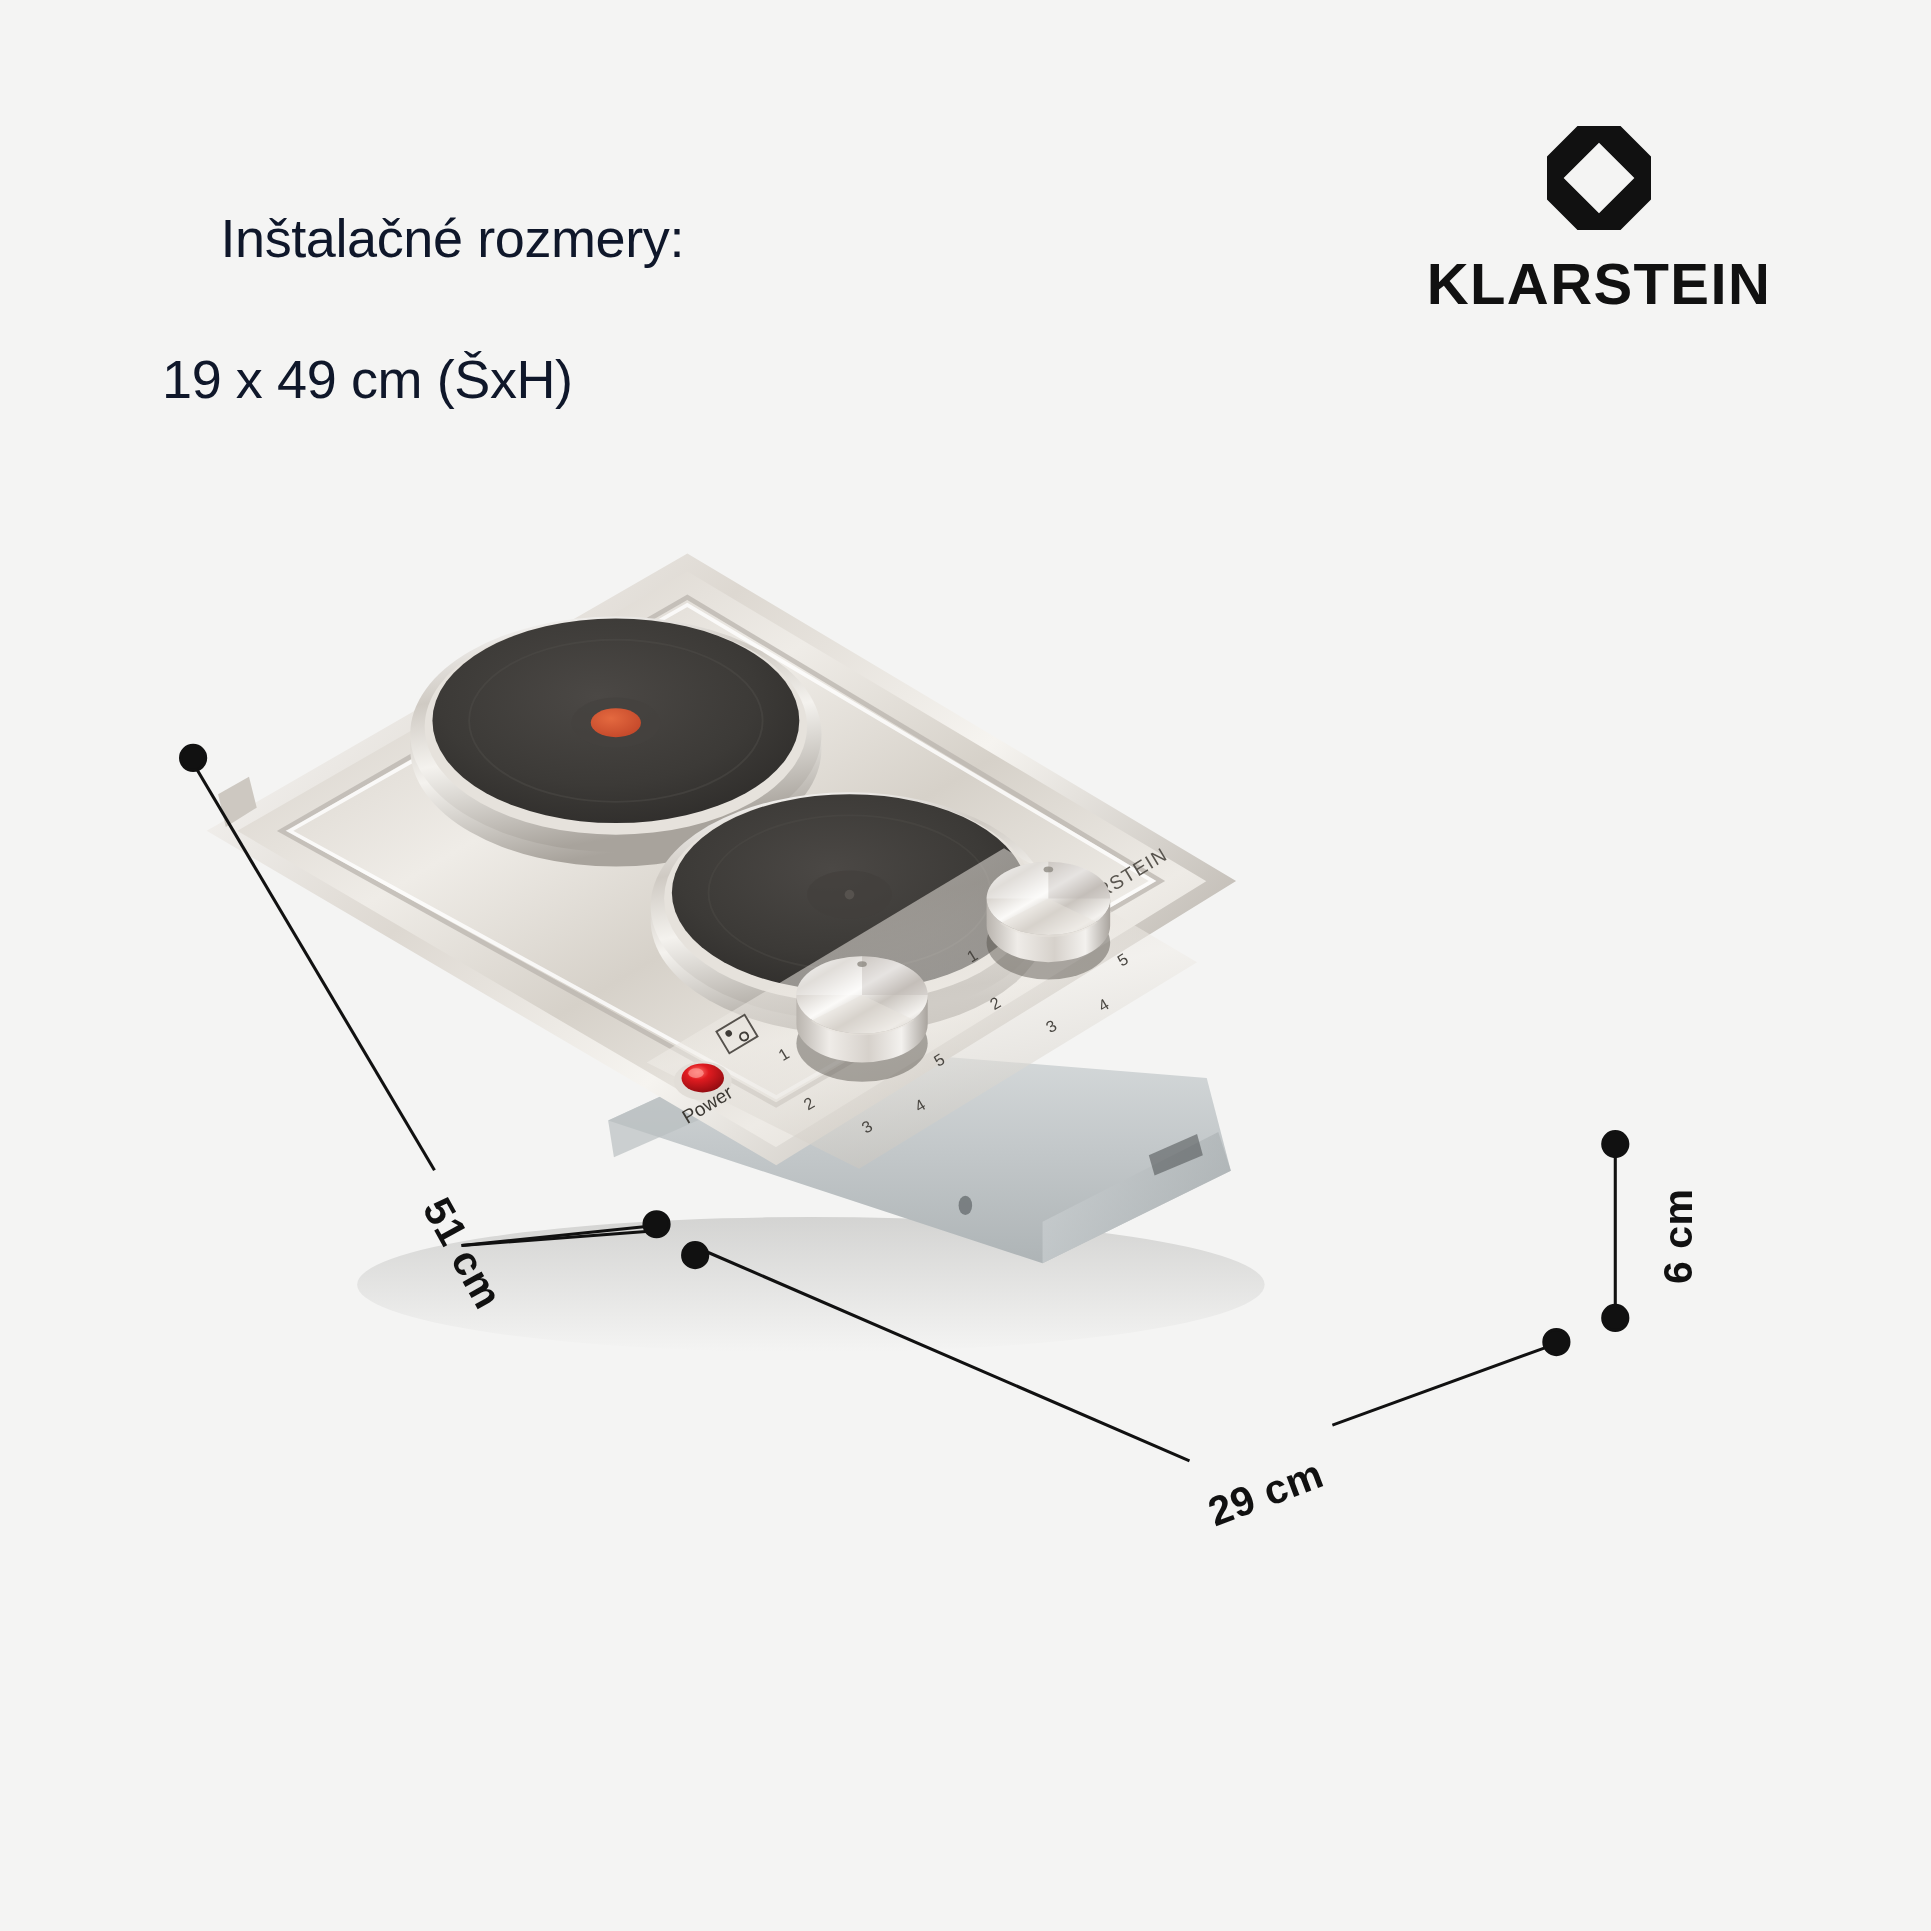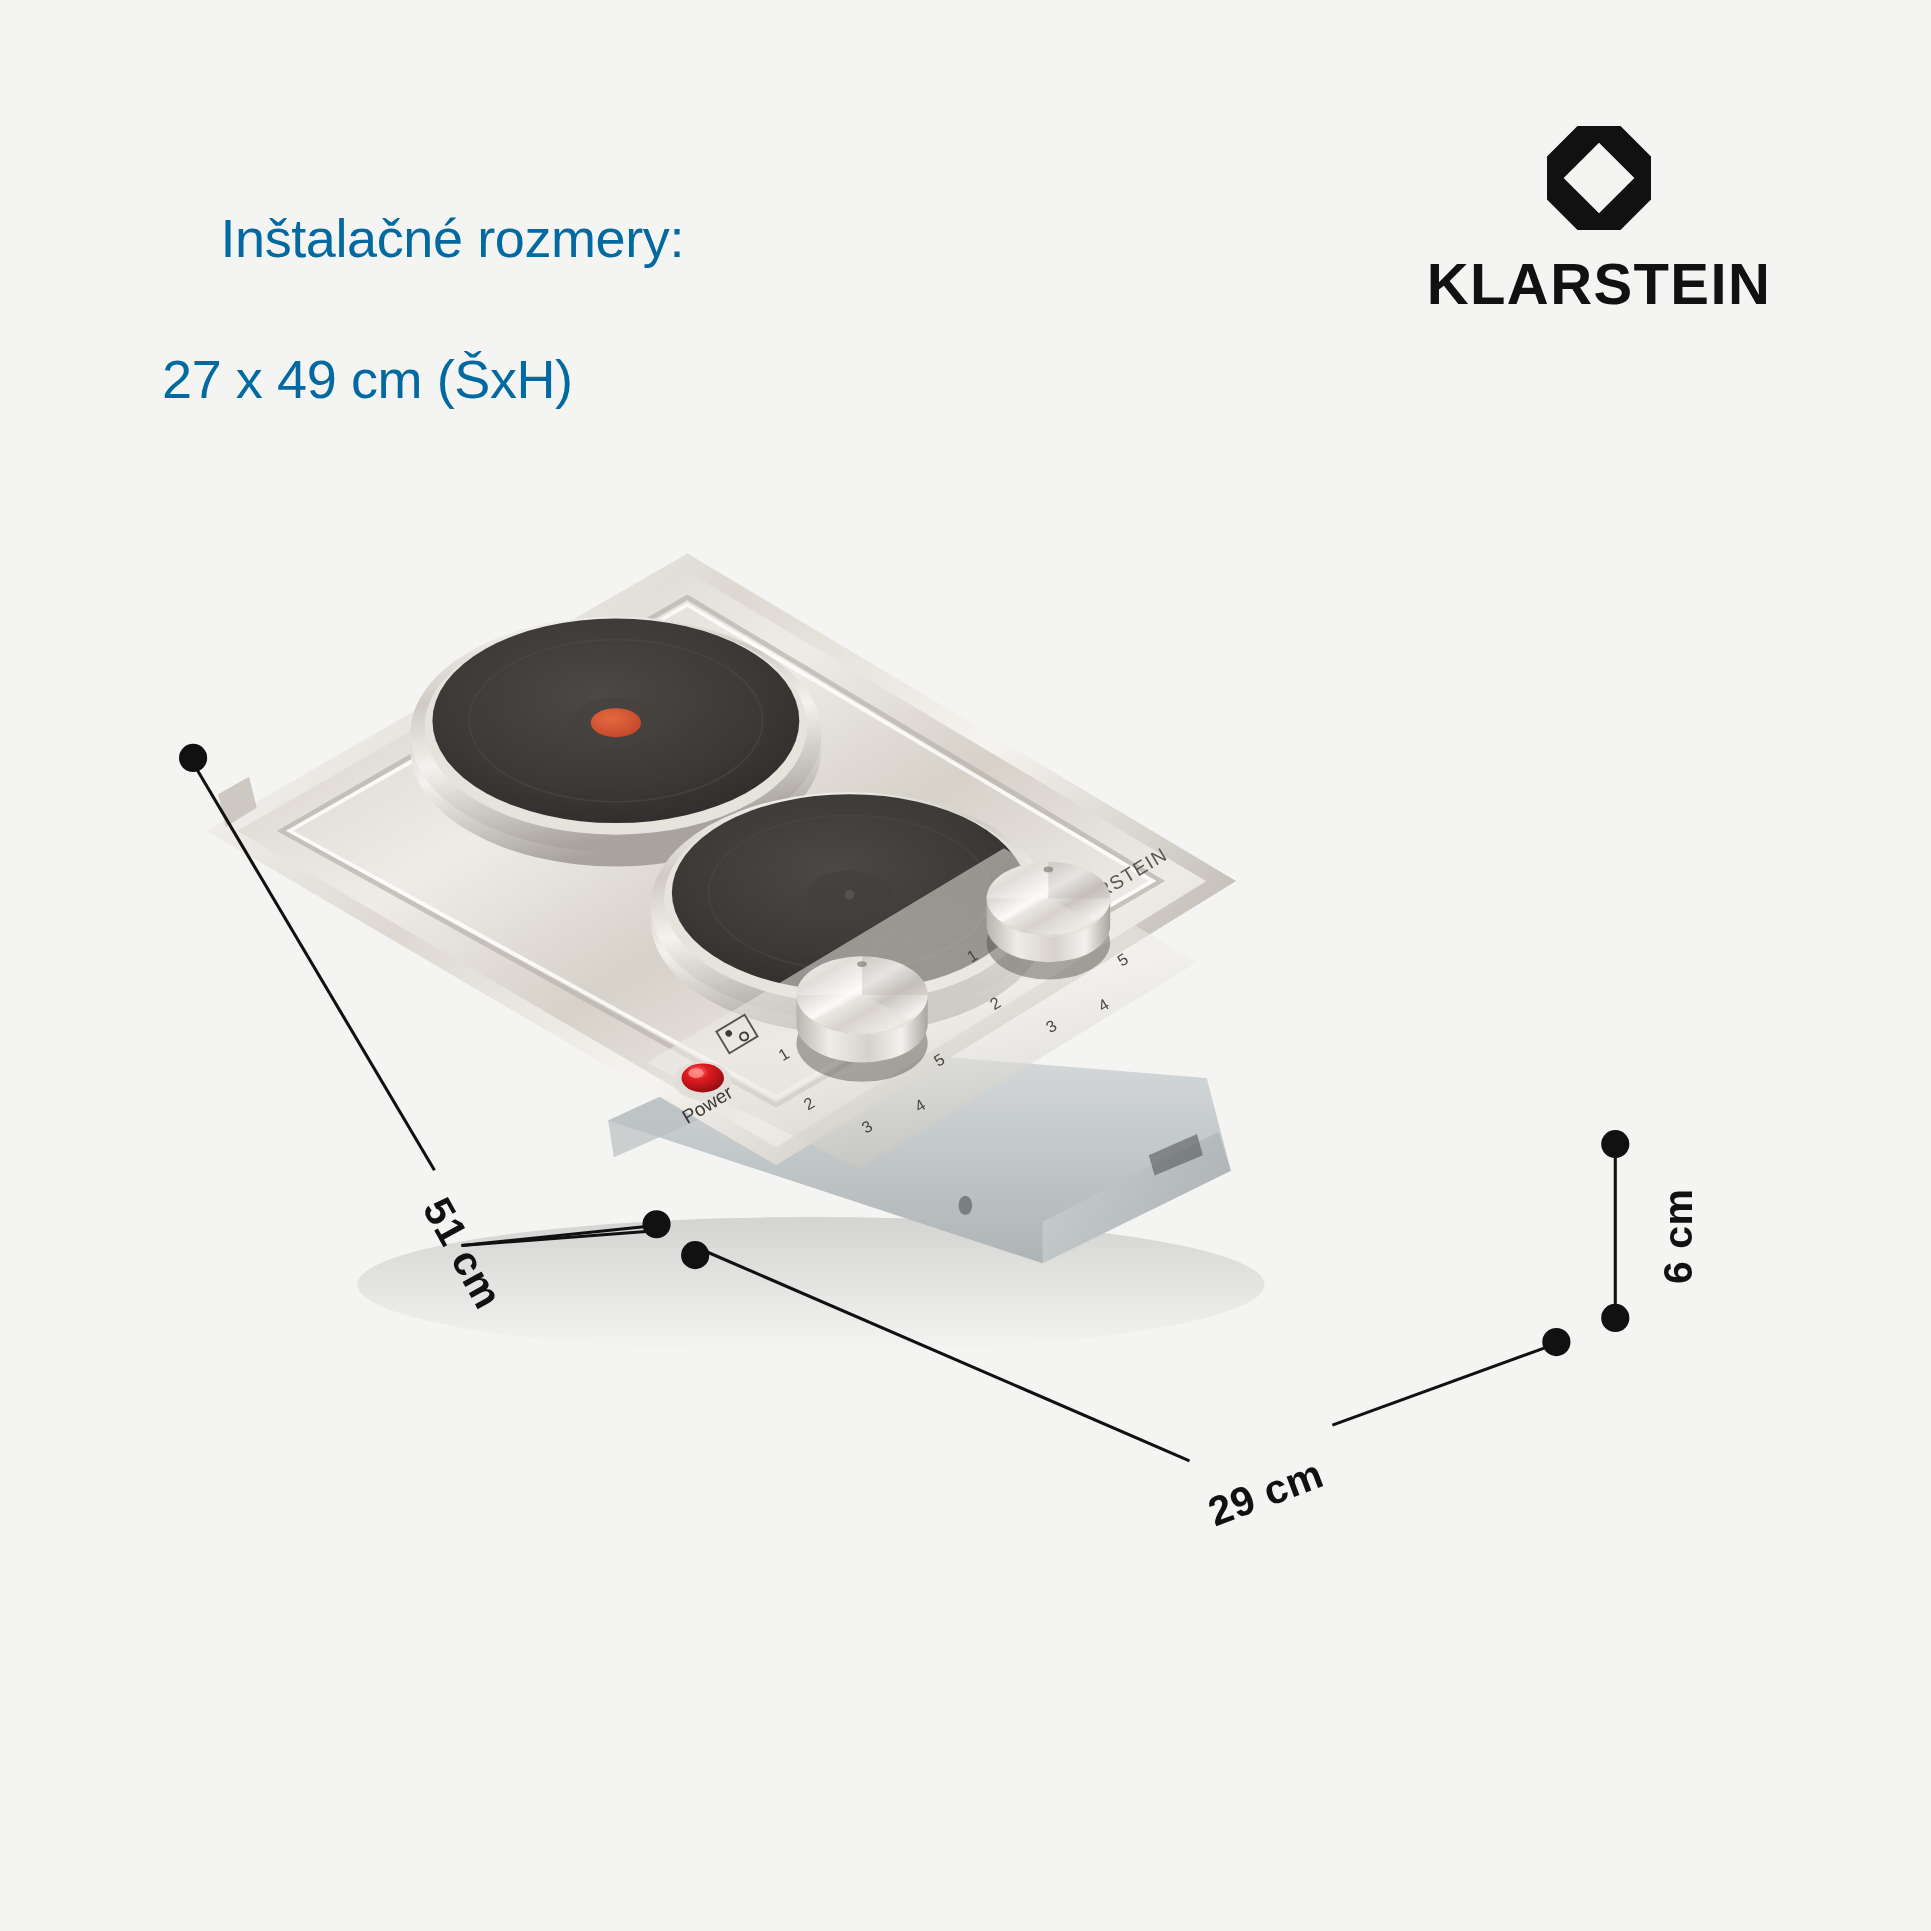--- a/index.html
+++ b/index.html
@@ -7,21 +7,21 @@
     width:1931px;height:1931px;position:relative;overflow:hidden;
     background:#f4f4f3;
     font-family:"Liberation Sans","DejaVu Sans",sans-serif;
     -webkit-font-smoothing:antialiased;
   }
   .stage{position:absolute;inset:0;}
 
   
   #heading{
     position:absolute;left:162px;top:133px;
-    font-size:54px;line-height:1.30;color:#0369a1;
+    font-size:54px;line-height:1.30;color:#0f172a;
     font-weight:400;letter-spacing:-0.4px;white-space:pre;
   }
   #heading .l2{display:block;}
 
   
   #brand{position:absolute;right:158px;top:126px;width:348px;text-align:center;}
   #brand .mark{width:104px;height:104px;margin:0 auto;position:relative;}
   #brand .mark svg{display:block;}
   #brand .word{
     margin-top:25px;font-size:58px;font-weight:700;color:#111;
@@ -43,21 +43,21 @@
   #lbl29{left:1202px;top:1492px;transform:rotate(-20.5deg);transform-origin:0 0;}
   #lbl6 {left:1655px;top:1284px;transform:rotate(-90deg);transform-origin:0 0;}
 </style>
 </head>
 <body>
 
 <div class="stage">
 
   <div id="heading">
     <span>Inštalačné rozmery:</span>
-    <span class="l2">27 x 49 cm (ŠxH)</span>
+    <span class="l2">19 x 49 cm (ŠxH)</span>
   </div>
 
   <div id="brand">
     <div class="mark">
       <svg viewBox="0 0 100 100" aria-hidden="true">
 
         <path fill="#111111" fill-rule="evenodd" d="M29.3 0 H70.7 L100 29.3 V70.7 L70.7 100 H29.3 L0 70.7 V29.3 Z
              M50 16 L84 50 L50 84 L16 50 Z"></path>
       </svg>
     </div>

